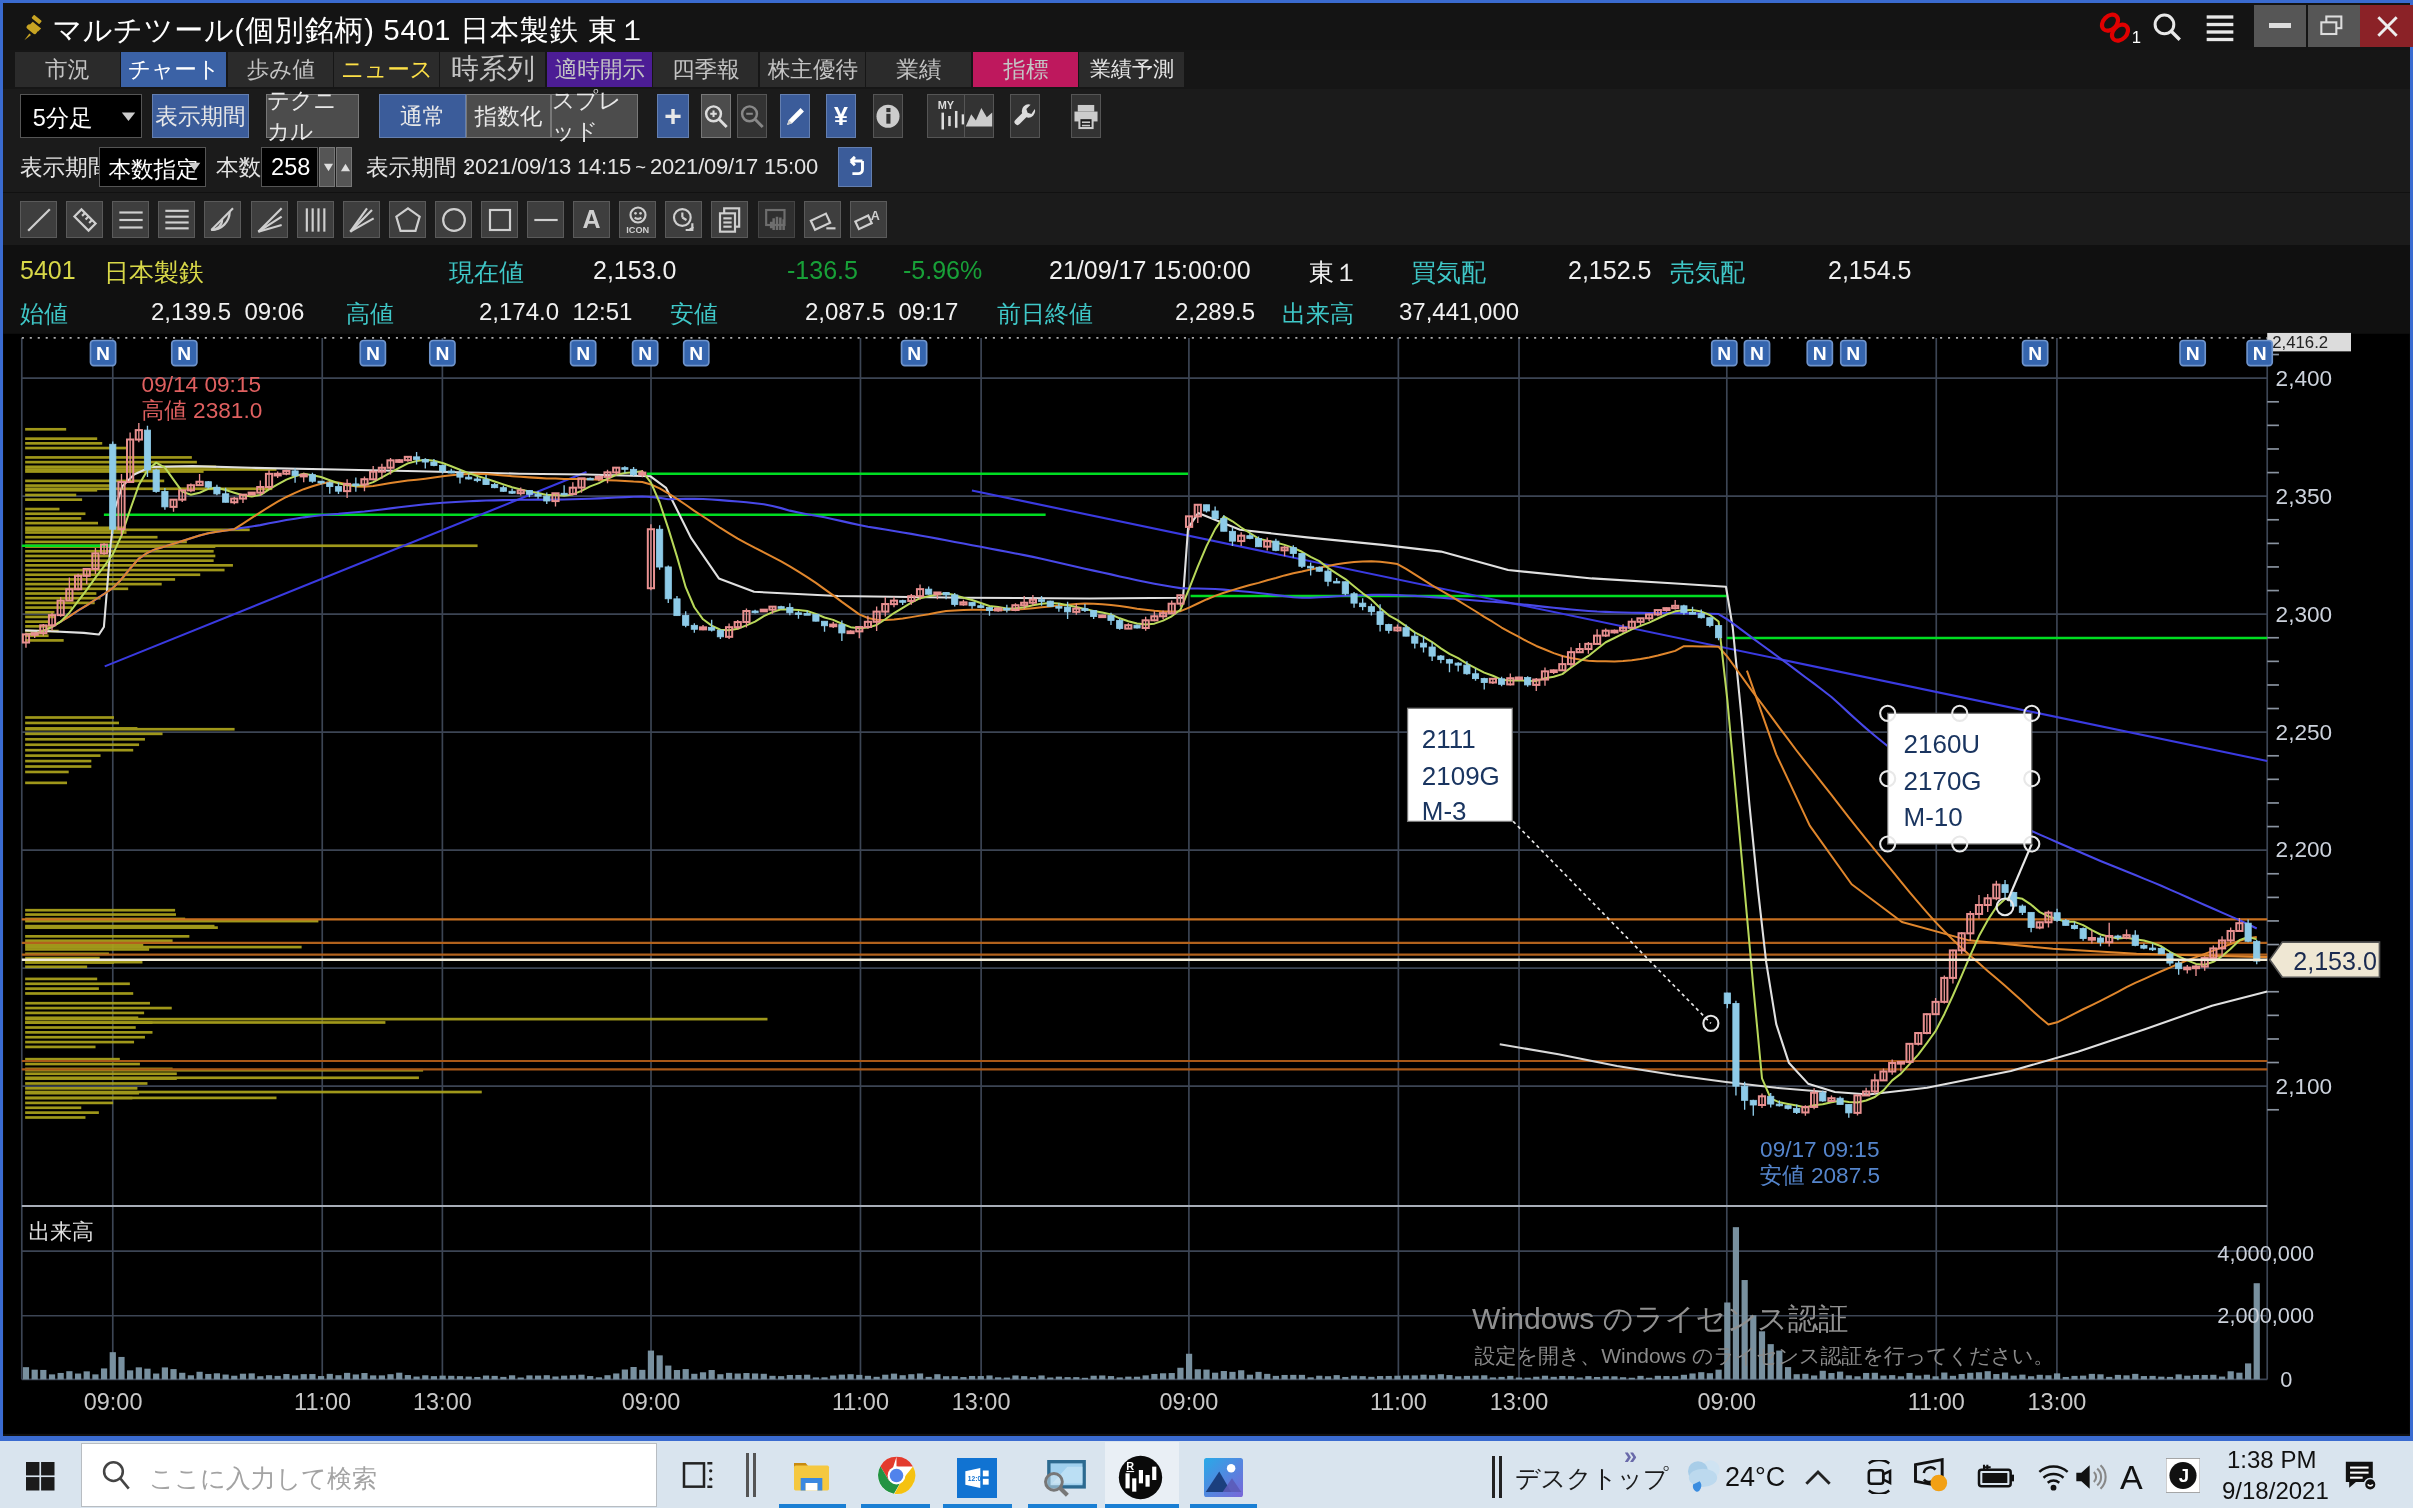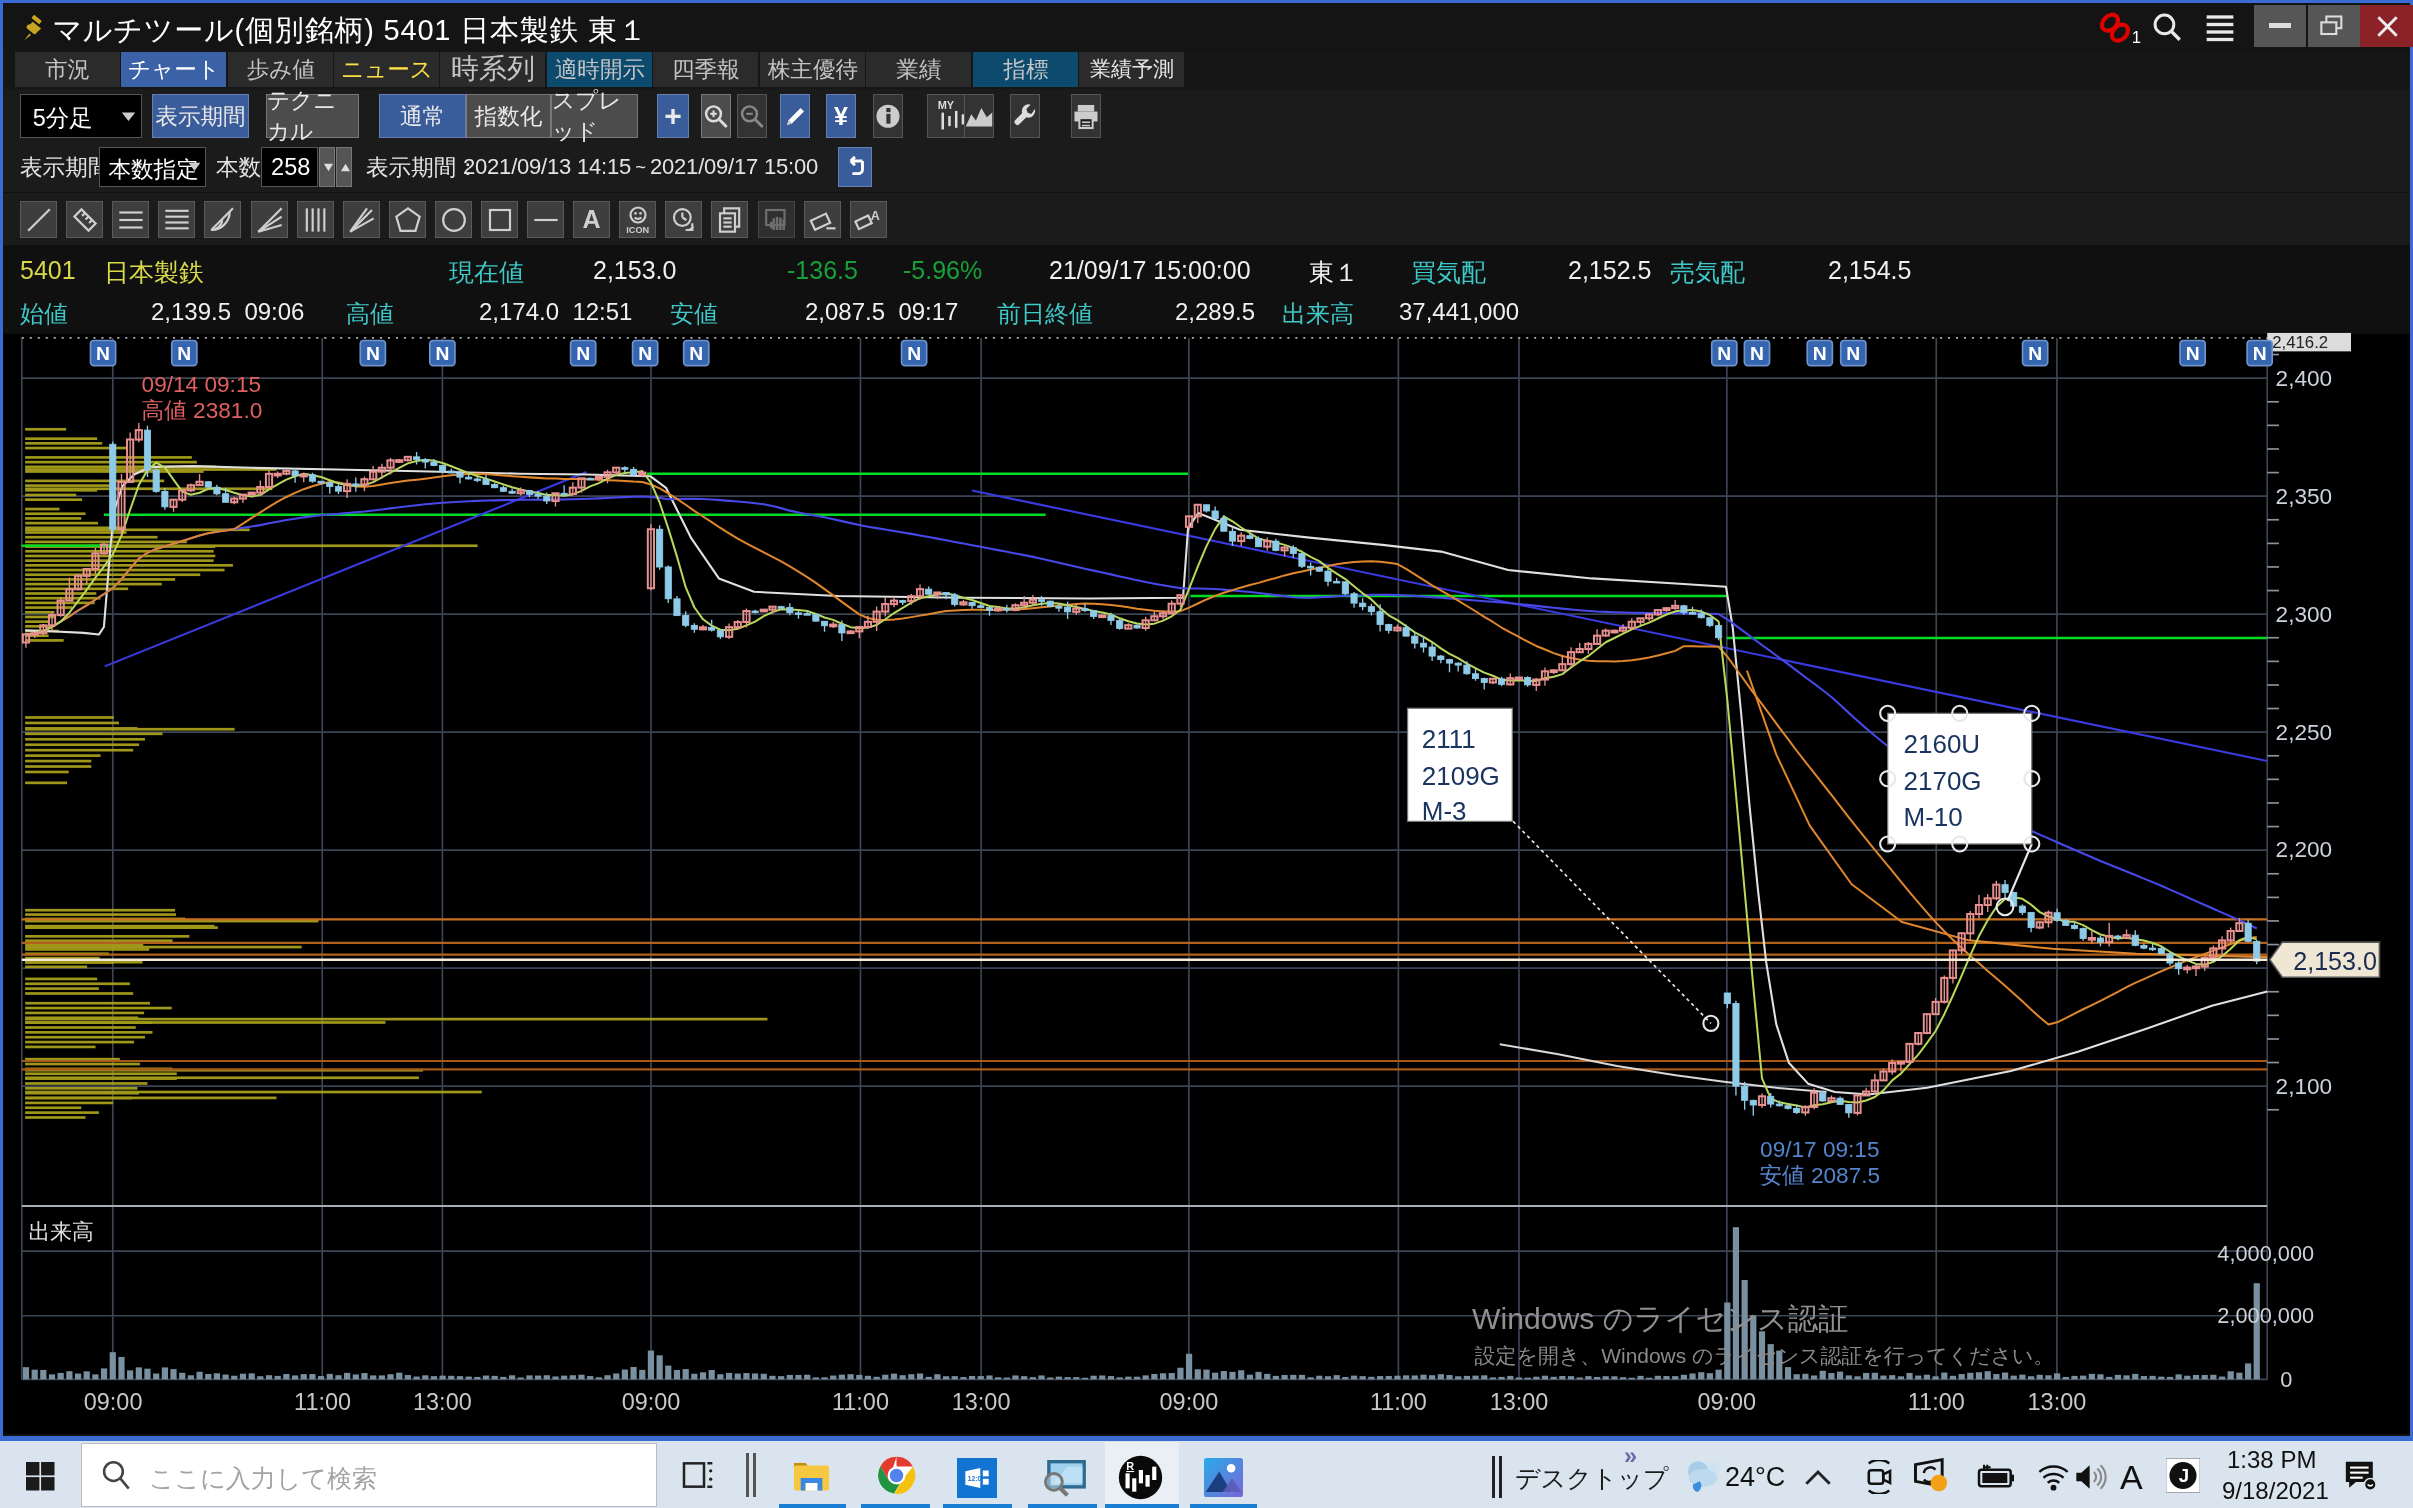--- a/index.html
+++ b/index.html
@@ -59,25 +59,25 @@
         <line x1="26" y1="4" x2="4" y2="26"></line>
       </g>
  </svg>
 </div>
 <div class="ab" style="left:3.4px;top:50px;width:2407px;height:39px;background:#161616">
     <div class="ab" style="left:11.7px;top:1.7px;width:105px;height:35px;background:#2b2b2b;color:#c4c4c4;font-size:22.6px;display:flex;align-items:center;justify-content:center">市況</div>
     <div class="ab" style="left:118px;top:1.7px;width:105px;height:35px;background:#3b62a6;color:#fff;font-size:22.6px;display:flex;align-items:center;justify-content:center">チャート</div>
     <div class="ab" style="left:225px;top:1.7px;width:105px;height:35px;background:#2b2b2b;color:#c4c4c4;font-size:22.6px;display:flex;align-items:center;justify-content:center">歩み値</div>
     <div class="ab" style="left:331px;top:1.7px;width:105px;height:35px;background:#2b2b2b;color:#fde047;font-size:22.6px;display:flex;align-items:center;justify-content:center">ニュース</div>
     <div class="ab" style="left:437px;top:1.7px;width:105px;height:35px;background:#2b2b2b;color:#c4c4c4;font-size:28px;display:flex;align-items:center;justify-content:center">時系列</div>
-    <div class="ab" style="left:544px;top:1.7px;width:105px;height:35px;background:#0c4a6e;color:#c4c4c4;font-size:22.6px;display:flex;align-items:center;justify-content:center">適時開示</div>
+    <div class="ab" style="left:544px;top:1.7px;width:105px;height:35px;background:#4c1d95;color:#c4c4c4;font-size:22.6px;display:flex;align-items:center;justify-content:center">適時開示</div>
     <div class="ab" style="left:650px;top:1.7px;width:105px;height:35px;background:#2b2b2b;color:#c4c4c4;font-size:22.6px;display:flex;align-items:center;justify-content:center">四季報</div>
     <div class="ab" style="left:757px;top:1.7px;width:105px;height:35px;background:#2b2b2b;color:#c4c4c4;font-size:22.6px;display:flex;align-items:center;justify-content:center">株主優待</div>
     <div class="ab" style="left:863px;top:1.7px;width:105px;height:35px;background:#2b2b2b;color:#c4c4c4;font-size:22.6px;display:flex;align-items:center;justify-content:center">業績</div>
-    <div class="ab" style="left:970px;top:1.7px;width:105px;height:35px;background:#0c4a6e;color:#c4c4c4;font-size:22.6px;display:flex;align-items:center;justify-content:center">指標</div>
+    <div class="ab" style="left:970px;top:1.7px;width:105px;height:35px;background:#be185d;color:#c4c4c4;font-size:22.6px;display:flex;align-items:center;justify-content:center">指標</div>
     <div class="ab" style="left:1076px;top:1.7px;width:105px;height:35px;background:#2b2b2b;color:#e5e5e5;font-size:21px;display:flex;align-items:center;justify-content:center">業績予測</div>
   </div>
 <div class="ab" style="left:3.4px;top:89px;width:2407px;height:54px;background:#1b1b1b"></div>
 <div class="ab" style="left:20px;top:94px;width:122px;height:44px;background:#000;border:1.7px solid #555;color:#fff;font-size:23.5px">
 <span class="ab" style="left:11.7px;top:6.7px">5分足</span>
 <svg class="ab" style="left:99px;top:15px" width="17" height="13.4" viewBox="0 0 20 16">
       <path d="M2 3 L18 3 L10 13 Z" fill="#ccc"></path>
     </svg>
   </div>
 <div class="btn blue" style="left:152px;width:97px">表示期間</div>

